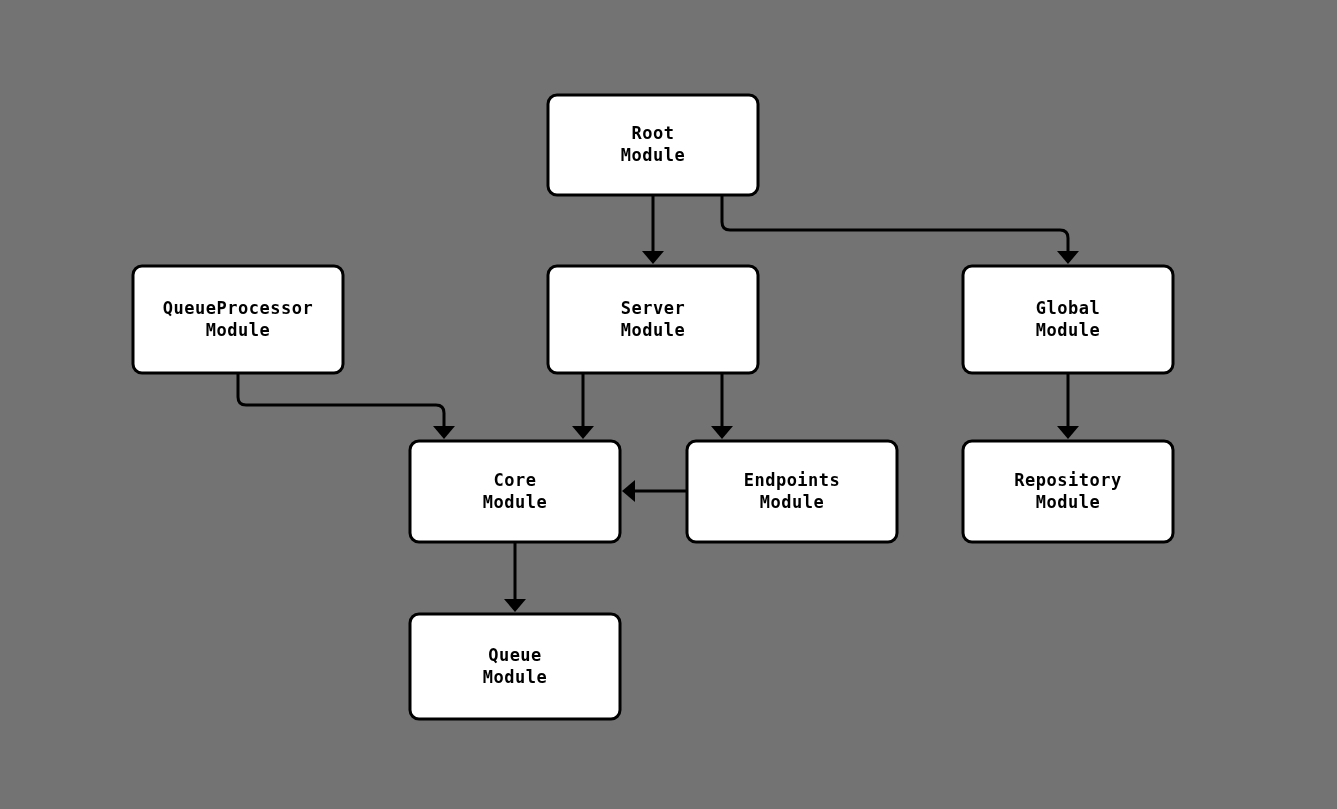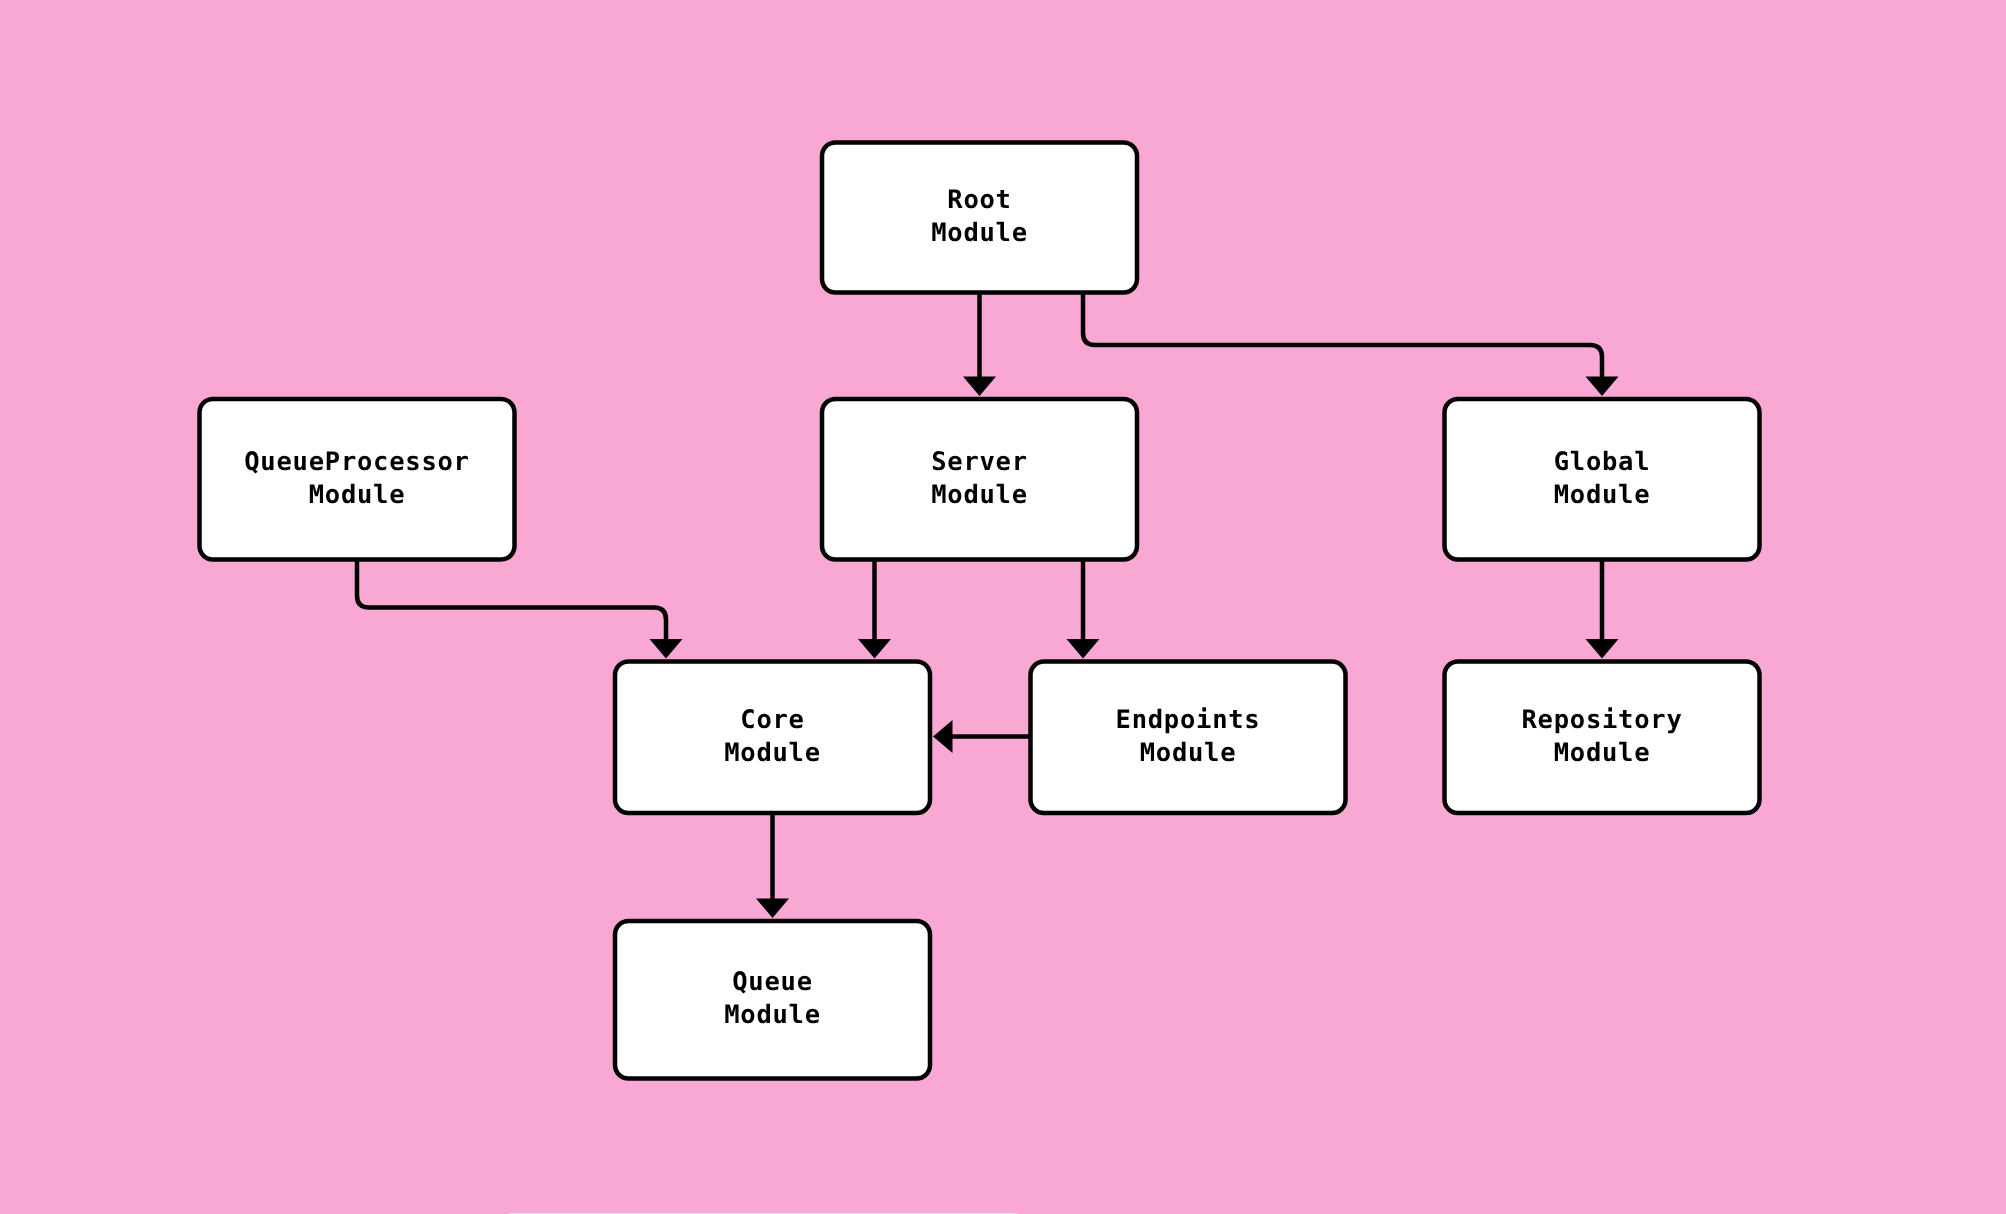--- a/index.html
+++ b/index.html
@@ -11,21 +11,21 @@
   body {
     width: 1337px;
     height: 809px;
     font-family: "DejaVu Sans Mono", "Liberation Mono", monospace;
     overflow: hidden;
   }
   #diagram-root {
     position: relative;
     width: 1337px;
     height: 809px;
-    background: #f9a8d4;
+    background: #737373;
   }
   svg.diagram-canvas {
     display: block;
     width: 1337px;
     height: 809px;
   }
   .node-box {
     fill: #ffffff;
     stroke: #000000;
     stroke-width: 3;

